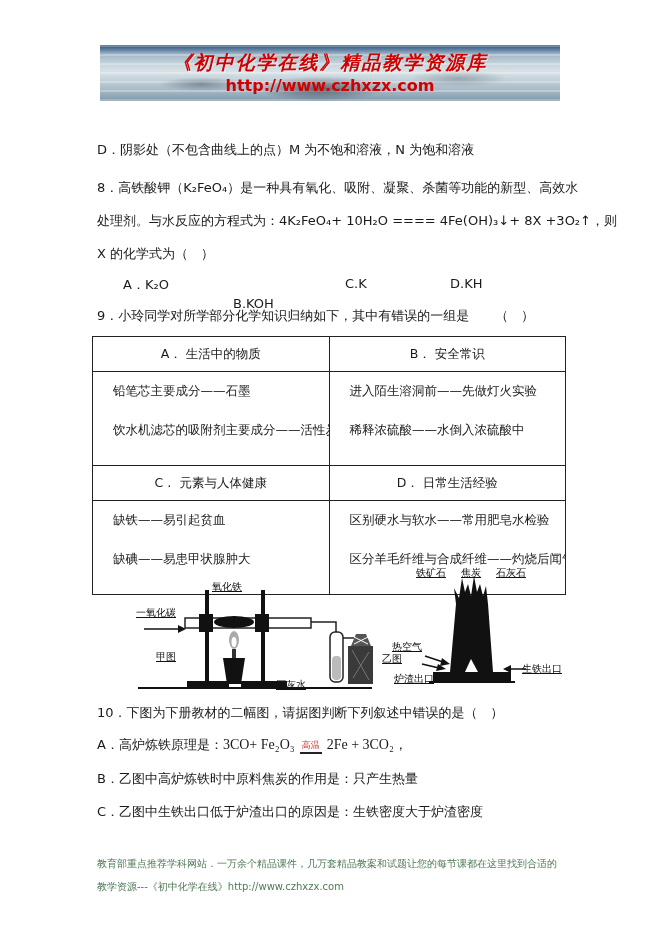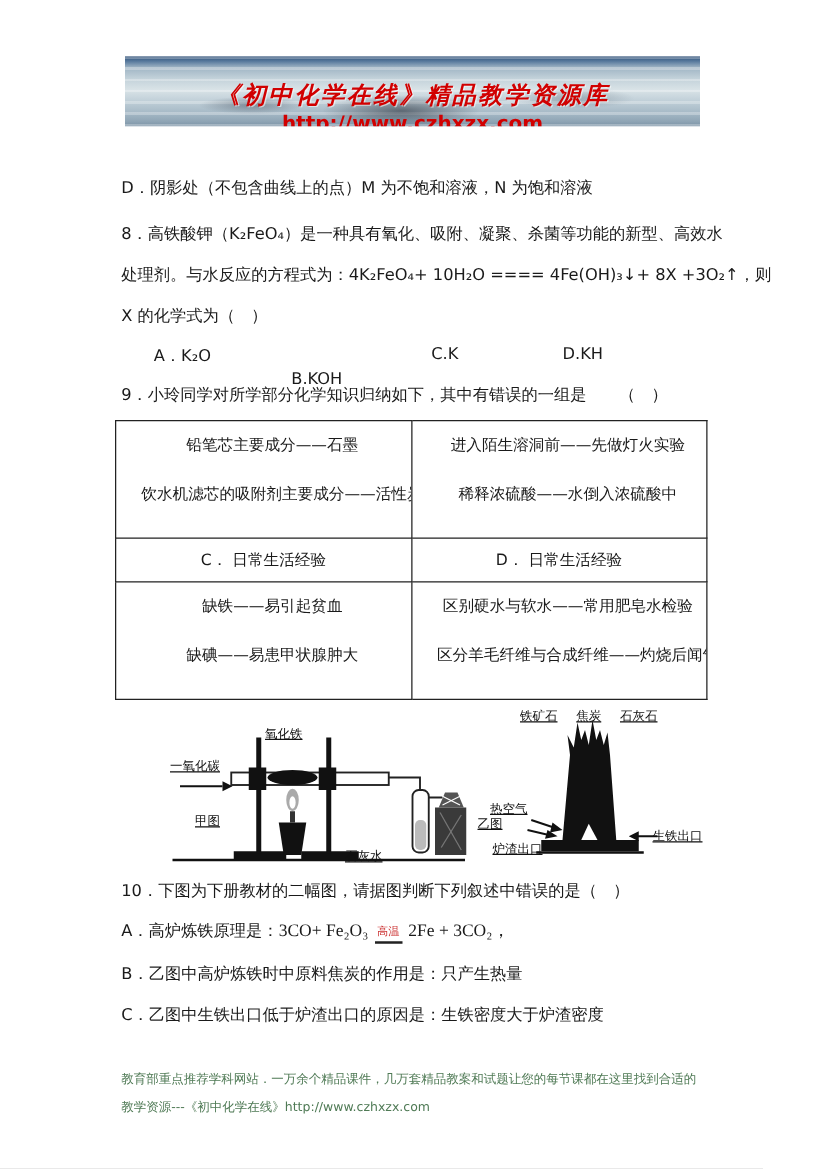--- a/index.html
+++ b/index.html
@@ -8,35 +8,35 @@
 
   
   .banner{position:absolute;left:100px;top:45px;width:460px;height:56px;overflow:hidden;
     background:
       radial-gradient(ellipse 90px 18px at 48% 78%, rgba(30,35,45,.55), transparent 70%),
       radial-gradient(ellipse 60px 10px at 22% 70%, rgba(60,70,85,.45), transparent 70%),
       radial-gradient(ellipse 70px 12px at 78% 60%, rgba(70,85,100,.35), transparent 70%),
       repeating-linear-gradient(180deg, rgba(255,255,255,.28) 0 2px, rgba(255,255,255,0) 2px 9px),
       linear-gradient(180deg,#2e4f76 0%,#56789c 7%,#9fb4c4 16%,#c3d2da 32%,#d9e3e7 48%,#c0cfd8 64%,#a7bac7 80%,#8fa5b5 93%,#7b93a6 100%);
   }
-  .banner-title{margin-top:18px;text-align:center;font-family:"DejaVu Serif",serif;font-style:italic;font-weight:bold;
+  .banner-title{margin-top:5px;text-align:center;font-family:"DejaVu Serif",serif;font-style:italic;font-weight:bold;
     font-size:19px;letter-spacing:2px;color:#d10000;text-shadow:1px 1px 0 rgba(255,255,255,.55);}
   .banner-url{text-align:center;font-family:"DejaVu Sans",sans-serif;font-weight:bold;font-size:16px;color:#d10000;margin-top:0px;}
 
   
   .tline{position:absolute;left:97px;font-size:13px;white-space:nowrap;}
   .q8block{position:absolute;left:97px;top:171px;width:475px;}
   .q8block .ql{line-height:33px;font-size:13px;white-space:nowrap;}
   .choice{position:absolute;top:276px;font-size:13px;white-space:nowrap;}
 
   
   .qtable{position:absolute;left:92px;top:336px;width:474px;border-collapse:collapse;table-layout:fixed;}
   .qtable td{border:1px solid #222;font-size:12.5px;vertical-align:top;overflow:hidden;}
   .qtable tr.hdr td{height:30px;text-align:center;vertical-align:middle;padding:2px 0;}
-  .qtable tr.bodyr td{height:74px;padding:11px 6px 8px 20px;text-align:center;}
+  .qtable tr.bodyr td{height:74px;padding:11px 6px 8px 20px;text-align:left;}
   .cl{white-space:nowrap;}
   .cl + .cl{margin-top:22px;}
 
   
   .diagram{position:absolute;left:130px;top:562px;width:432px;height:148px;}
   .diagram svg{position:absolute;left:0;top:0;}
   .dlabel{position:absolute;font-size:10px;white-space:nowrap;color:#111;text-decoration:underline;}
 
   
   .eq{font-family:"Liberation Serif",serif;font-size:14px;}
@@ -66,32 +66,36 @@
   </div>
   <span class="choice" style="left:123px;">A．K₂O</span>
   <span class="choice" style="left:233px;margin-top:20px;">B.KOH</span>
   <span class="choice" style="left:345px;">C.K</span>
   <span class="choice" style="left:450px;">D.KH</span>
 
   <div class="tline" style="top:307px;">9．小玲同学对所学部分化学知识归纳如下，其中有错误的一组是　　（　）</div>
 
   <table class="qtable">
     <tbody>
+        <tr class="hdr">
+      <td>A． 生活中的物质</td>
+      <td>B． 安全常识</td>
+    </tr>
     <tr class="bodyr">
       <td>
         <div class="cl">铅笔芯主要成分——石墨</div>
         <div class="cl">饮水机滤芯的吸附剂主要成分——活性炭</div>
       </td>
       <td>
         <div class="cl">进入陌生溶洞前——先做灯火实验</div>
         <div class="cl">稀释浓硫酸——水倒入浓硫酸中</div>
       </td>
     </tr>
     <tr class="hdr">
-      <td>C． 日常生活经验</td>
+      <td>C． 元素与人体健康</td>
       <td>D． 日常生活经验</td>
     </tr>
     <tr class="bodyr">
       <td>
         <div class="cl">缺铁——易引起贫血</div>
         <div class="cl">缺碘——易患甲状腺肿大</div>
       </td>
       <td>
         <div class="cl">区别硬水与软水——常用肥皂水检验</div>
         <div class="cl">区分羊毛纤维与合成纤维——灼烧后闻气味</div>

